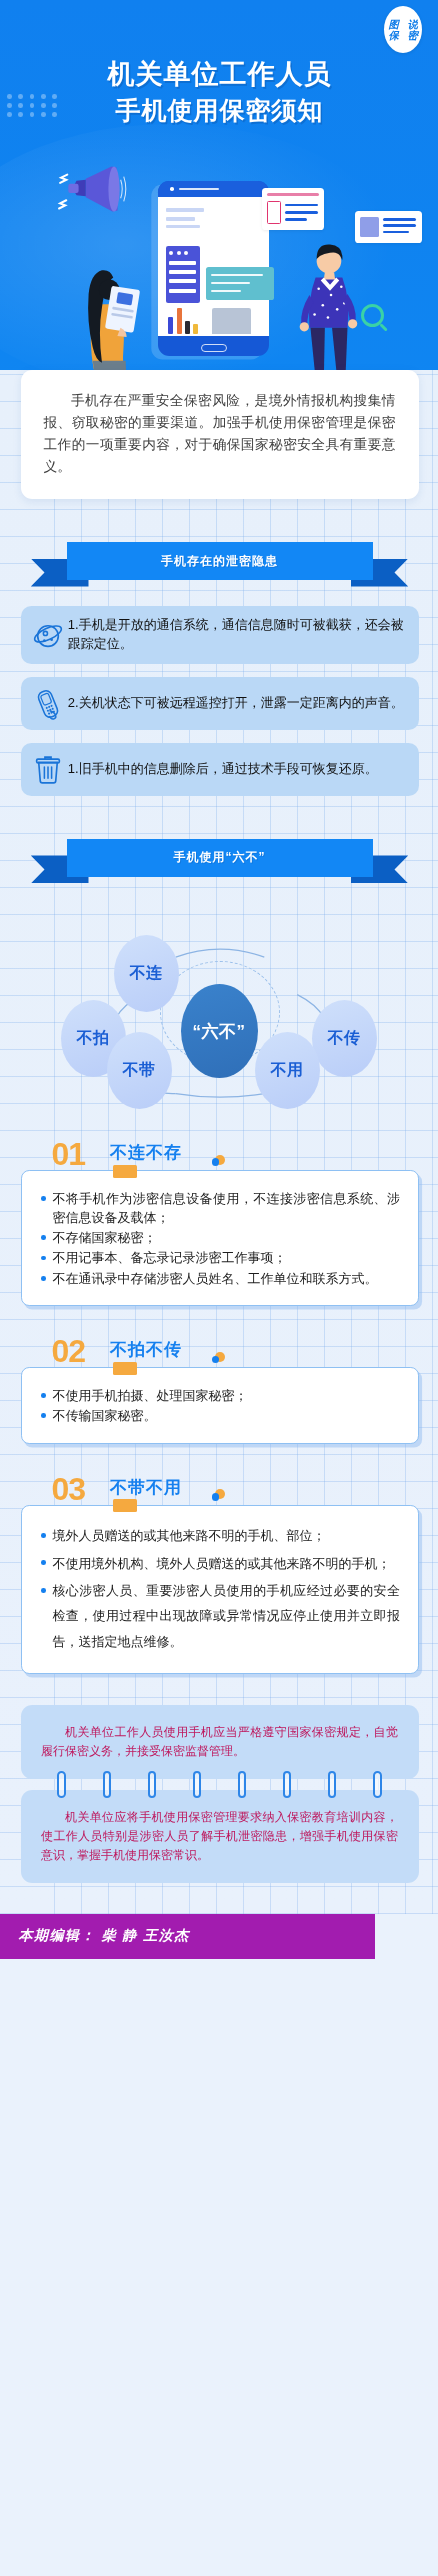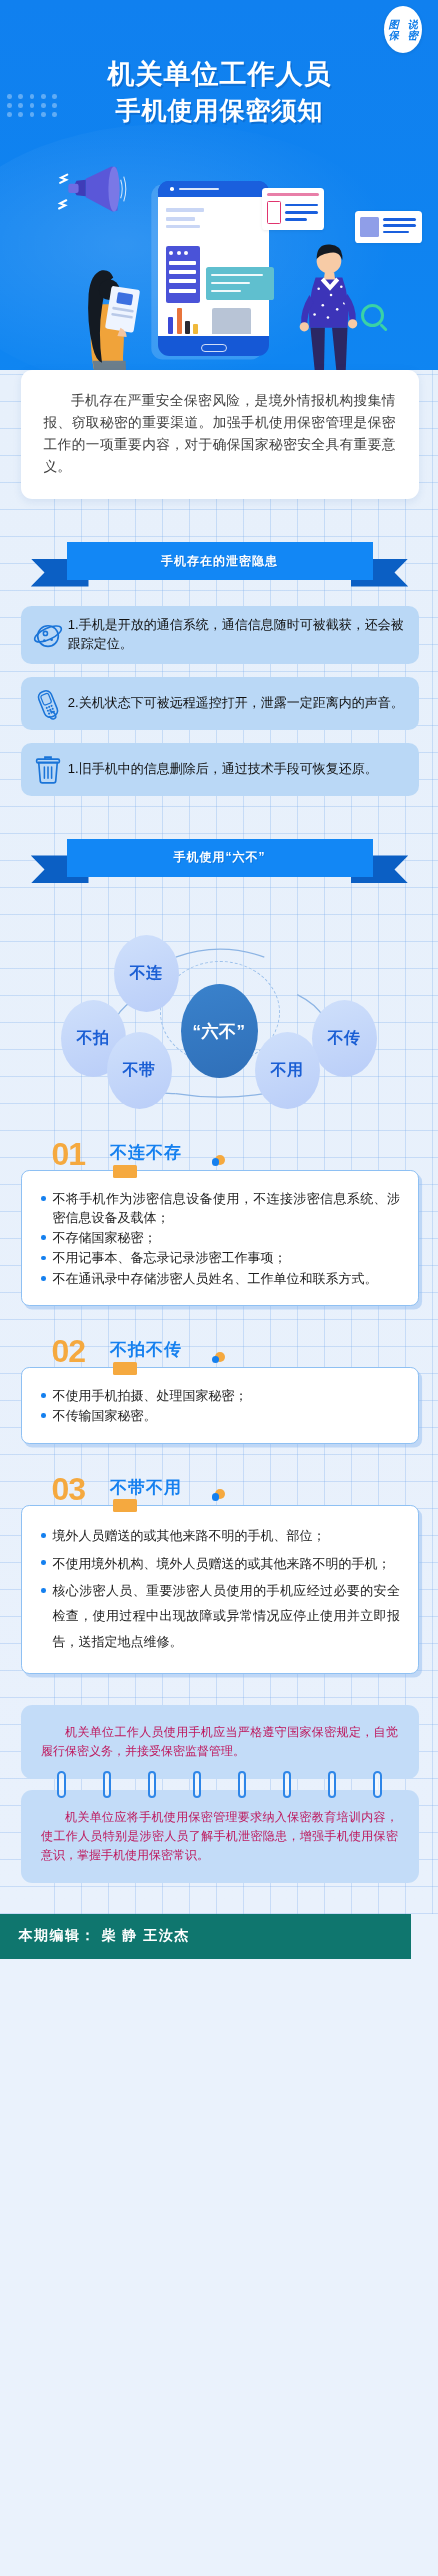--- a/index.html
+++ b/index.html
@@ -187,21 +187,21 @@
   }
   .close-card p { font-size: 12px; line-height: 1.6; color: #be185d; text-indent: 2em; text-align: justify; font-weight: 500; }
   .rings { position: relative; height: 29px; display: flex; justify-content: space-evenly; align-items: center; margin: -9.3px 0 -9.3px; z-index: 6;}
   .rings i {
     display: block; width: 8.2px; height: 27px; border: 2.6px solid #2e86e8;
     border-radius: 4.6px; background: rgba(255,255,255,.55); box-sizing: border-box;
   }
 
   
   .footer {
-    width: 411px; background: #0f766e; padding: 13.4px 0 13.4px 18.5px;
+    width: 375px; background: #a21caf; padding: 13.4px 0 13.4px 18.5px; font-style: italic;
   }
   .footer span { color: #fff; font-size: 14px; font-weight: bold; letter-spacing: 1.5px; }
 </style>
 </head>
 <body>
 
 <div class="page">
 
   <div class="hero">
     <div class="hero-glow"></div>

